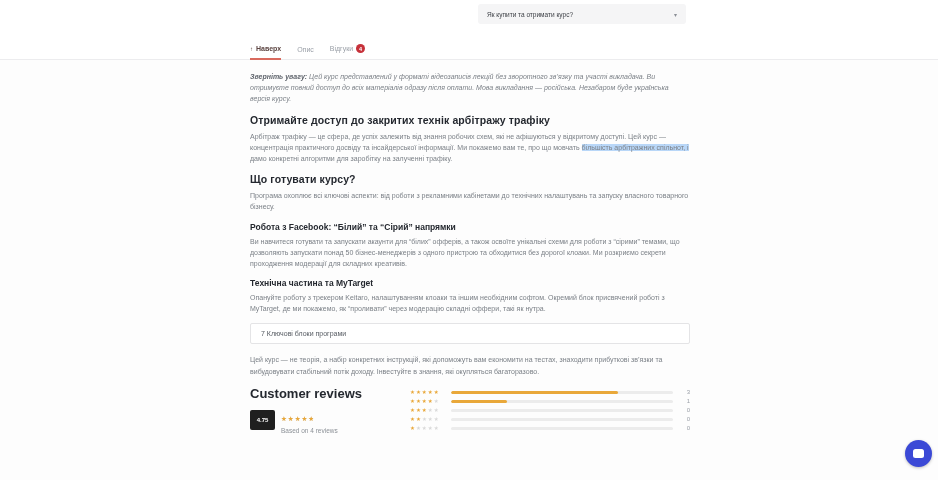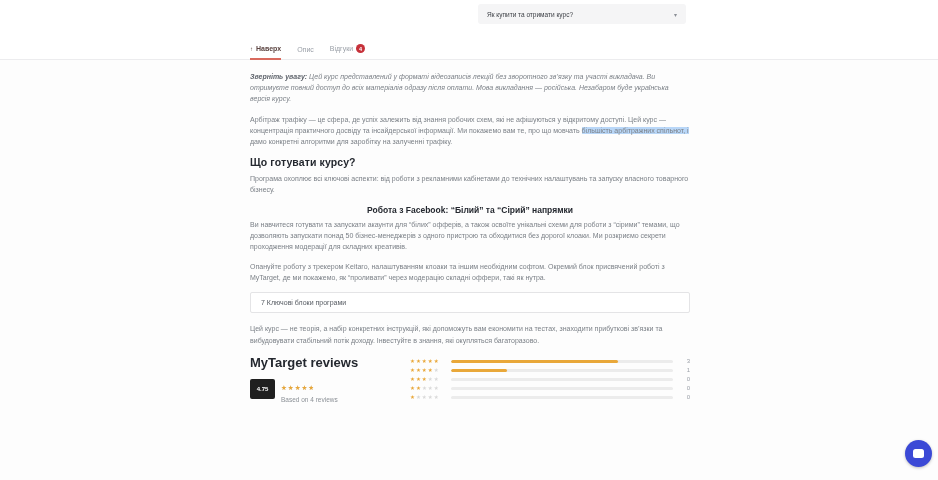--- a/index.html
+++ b/index.html
@@ -21,21 +21,21 @@
   .tab .tab-arrow { font-size:6px; }
   .badge { background:#c6313a; color:#fff; width:9px; height:9px; border-radius:50%;
     display:inline-flex; align-items:center; justify-content:center; font-size:5.5px; font-weight:bold; }
 
   
   .content { width:440px; margin-left:250px; padding-top:11px; color:#7b8087; }
   .content p { font-size:7px; line-height:1.6; margin-bottom:9px; color:#7b8087; }
   .notice { font-style:italic; color:#72777e; }
   .notice b { color:#5e636b; }
   h2 { font-size:10.5px; color:#24282f; margin:8px 0 5px; letter-spacing:.1px; }
-  h3 { font-size:8.5px; color:#24282f; margin:8px 0 4px;text-align:center; }
+  h3 { font-size:8.5px; color:#24282f; margin:8px 0 4px; }
   .selected { background:#b9d7f8; }
   .accordion { border:1px solid #e4e4e6; border-radius:2px; background:#fff; padding:6px 10px;
     font-size:7px; color:#555a61; margin:4px 0 10px; cursor:pointer; }
 
   .reviews-title { font-size:12.5px; color:#24282f; margin:14px 0 10px; }
 
   
   .summary { display:flex; gap:22px; align-items:flex-start; margin-bottom:12px; }
   .sum-left { width:138px; flex:none; }
   .cr-title { font-size:13px; font-weight:bold; color:#24282f; margin-bottom:6px; }
@@ -85,40 +85,42 @@
     <div class="tab">
       <span>Відгуки</span>
       <span class="badge">4</span>
     </div>
   </nav>
 
   <main class="content">
 
     <p class="notice"><b>Зверніть увагу:</b><span> Цей курс представлений у форматі відеозаписів лекцій без зворотного зв’язку та участі викладача. Ви отримуєте повний доступ до всіх матеріалів одразу після оплати. Мова викладання — російська. Незабаром буде українська версія курсу.</span></p>
 
+    <h2>Отримайте доступ до закритих технік арбітражу трафіку</h2>
     <p><span>Арбітраж трафіку — це сфера, де успіх залежить від знання робочих схем, які не афішуються у відкритому доступі. Цей курс — концентрація практичного досвіду та інсайдерської інформації. Ми покажемо вам те, про що мовчать </span><span class="selected">більшість арбітражних спільнот, і</span><span> дамо конкретні алгоритми для заробітку на залученні трафіку.</span></p>
 
     <h2>Що готувати курсу?</h2>
     <p>Програма охоплює всі ключові аспекти: від роботи з рекламними кабінетами до технічних налаштувань та запуску власного товарного бізнесу.</p>
 
     <h3>Робота з Facebook: “Білий” та “Сірий” напрямки</h3>
     <p>Ви навчитеся готувати та запускати акаунти для “білих” офферів, а також освоїте унікальні схеми для роботи з “сірими” темами, що дозволяють запускати понад 50 бізнес-менеджерів з одного пристрою та обходитися без дорогої клоаки. Ми розкриємо секрети проходження модерації для складних креативів.</p>
 
+    <h3>Технічна частина та MyTarget</h3>
     <p>Опануйте роботу з трекером Keitaro, налаштуванням клоаки та іншим необхідним софтом. Окремий блок присвячений роботі з MyTarget, де ми покажемо, як “проливати” через модерацію складні оффери, такі як нутра.</p>
 
     <div class="accordion">
       <span>7 Ключові блоки програми</span>
     </div>
 
     <p>Цей курс — не теорія, а набір конкретних інструкцій, які допоможуть вам економити на тестах, знаходити прибуткові зв’язки та вибудовувати стабільний потік доходу. Інвестуйте в знання, які окупляться багаторазово.</p>
 
 
     <section class="summary">
       <div class="sum-left">
-        <div class="cr-title">MyTarget reviews</div>
+        <div class="cr-title">Customer reviews</div>
         <div class="avg-row">
           <div class="avg-badge">4.75</div>
           <div class="avg-meta">
             <span class="stars-row">★★★★★<span class="on-overlay" style="width:95%">★★★★★</span></span>
             <div class="based">Based on 4 reviews</div>
           </div>
         </div>
       </div>
       <div class="breakdown" id="breakdown">
           <div class="bd-row">

